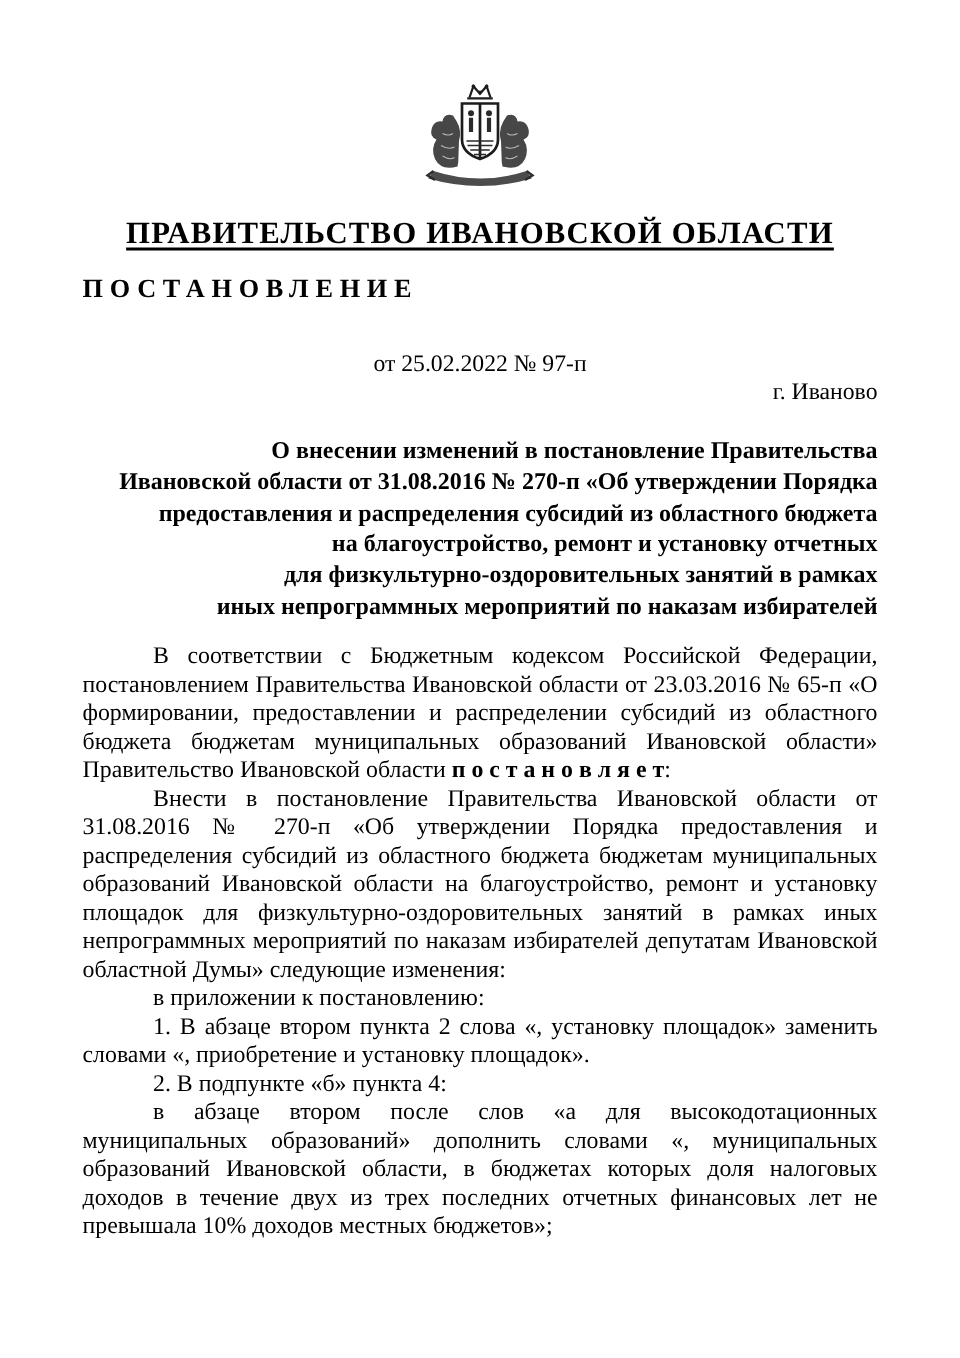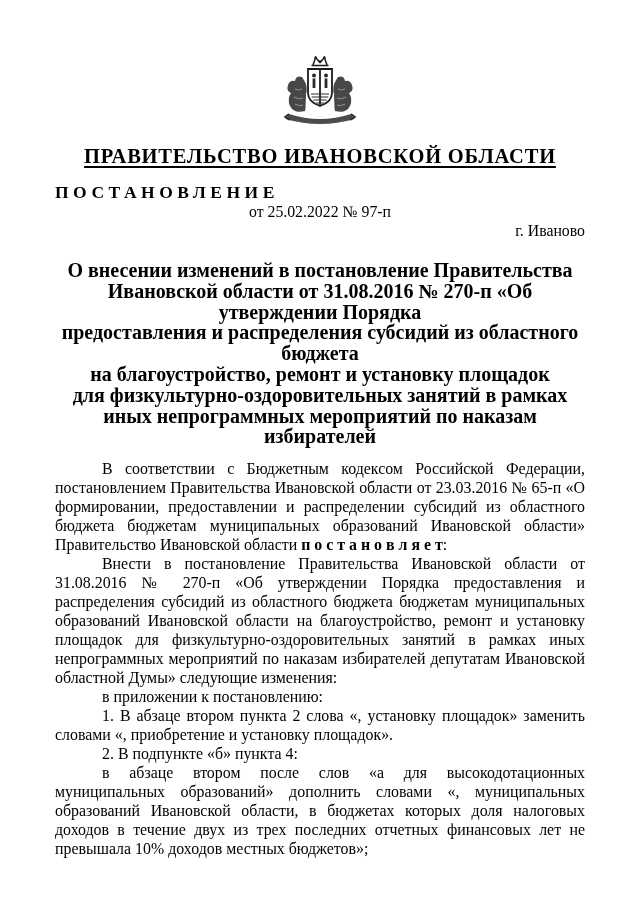--- a/index.html
+++ b/index.html
@@ -32,30 +32,31 @@
   .doc-type {
     font-weight: bold;
     font-size: 17.5px;
     letter-spacing: 4.5px;
     margin-top: 14px;
   }
   .date-line {
     text-align: center;
     font-size: 15.8px;
     line-height: 18.5px;
+    margin-top: 31px;
   }
   .city-line {
     text-align: right;
     font-size: 15.8px;
     line-height: 18.5px;
   }
   .subject {
-    text-align: center;
+    text-align: right;
     font-weight: bold;
-    font-size: 20px;
+    font-size: 16px;
     line-height: 20.8px;
     margin-top: 20px;
   }
   .body-text {
     margin-top: 12px;
     font-size: 15.9px;
     line-height: 19px;
     text-align: justify;
   }
   .body-text p {
@@ -125,21 +126,21 @@
 
   <div class="doc-type">ПОСТАНОВЛЕНИЕ</div>
 
   <div class="date-line">от 25.02.2022 № 97-п</div>
   <div class="city-line">г. Иваново</div>
 
   <div class="subject">
     <div>О внесении изменений в постановление Правительства</div>
     <div>Ивановской области от 31.08.2016 № 270-п «Об утверждении Порядка</div>
     <div>предоставления и распределения субсидий из областного бюджета</div>
-    <div>на благоустройство, ремонт и установку площадок</div>
+    <div>на благоустройство, ремонт и установку отчетных</div>
     <div>для физкультурно-оздоровительных занятий в рамках</div>
     <div>иных непрограммных мероприятий по наказам избирателей</div>
   </div>
 
   <div class="body-text">
     <p><span>В соответствии с Бюджетным кодексом Российской Федерации, постановлением Правительства Ивановской области от 23.03.2016 № 65-п «О формировании, предоставлении и распределении субсидий из областного бюджета бюджетам муниципальных образований Ивановской области» Правительство Ивановской области </span><span class="decree-word">п о с т а н о в л я е т</span><span>:</span></p>
     <p>Внести в постановление Правительства Ивановской области от 31.08.2016 № 270-п «Об утверждении Порядка предоставления и распределения субсидий из областного бюджета бюджетам муниципальных образований Ивановской области на благоустройство, ремонт и установку площадок для физкультурно-оздоровительных занятий в рамках иных непрограммных мероприятий по наказам избирателей депутатам Ивановской областной Думы» следующие изменения:</p>
     <p>в приложении к постановлению:</p>
     <p>1. В абзаце втором пункта 2 слова «, установку площадок» заменить словами «, приобретение и установку площадок».</p>
     <p>2. В подпункте «б» пункта 4:</p>

